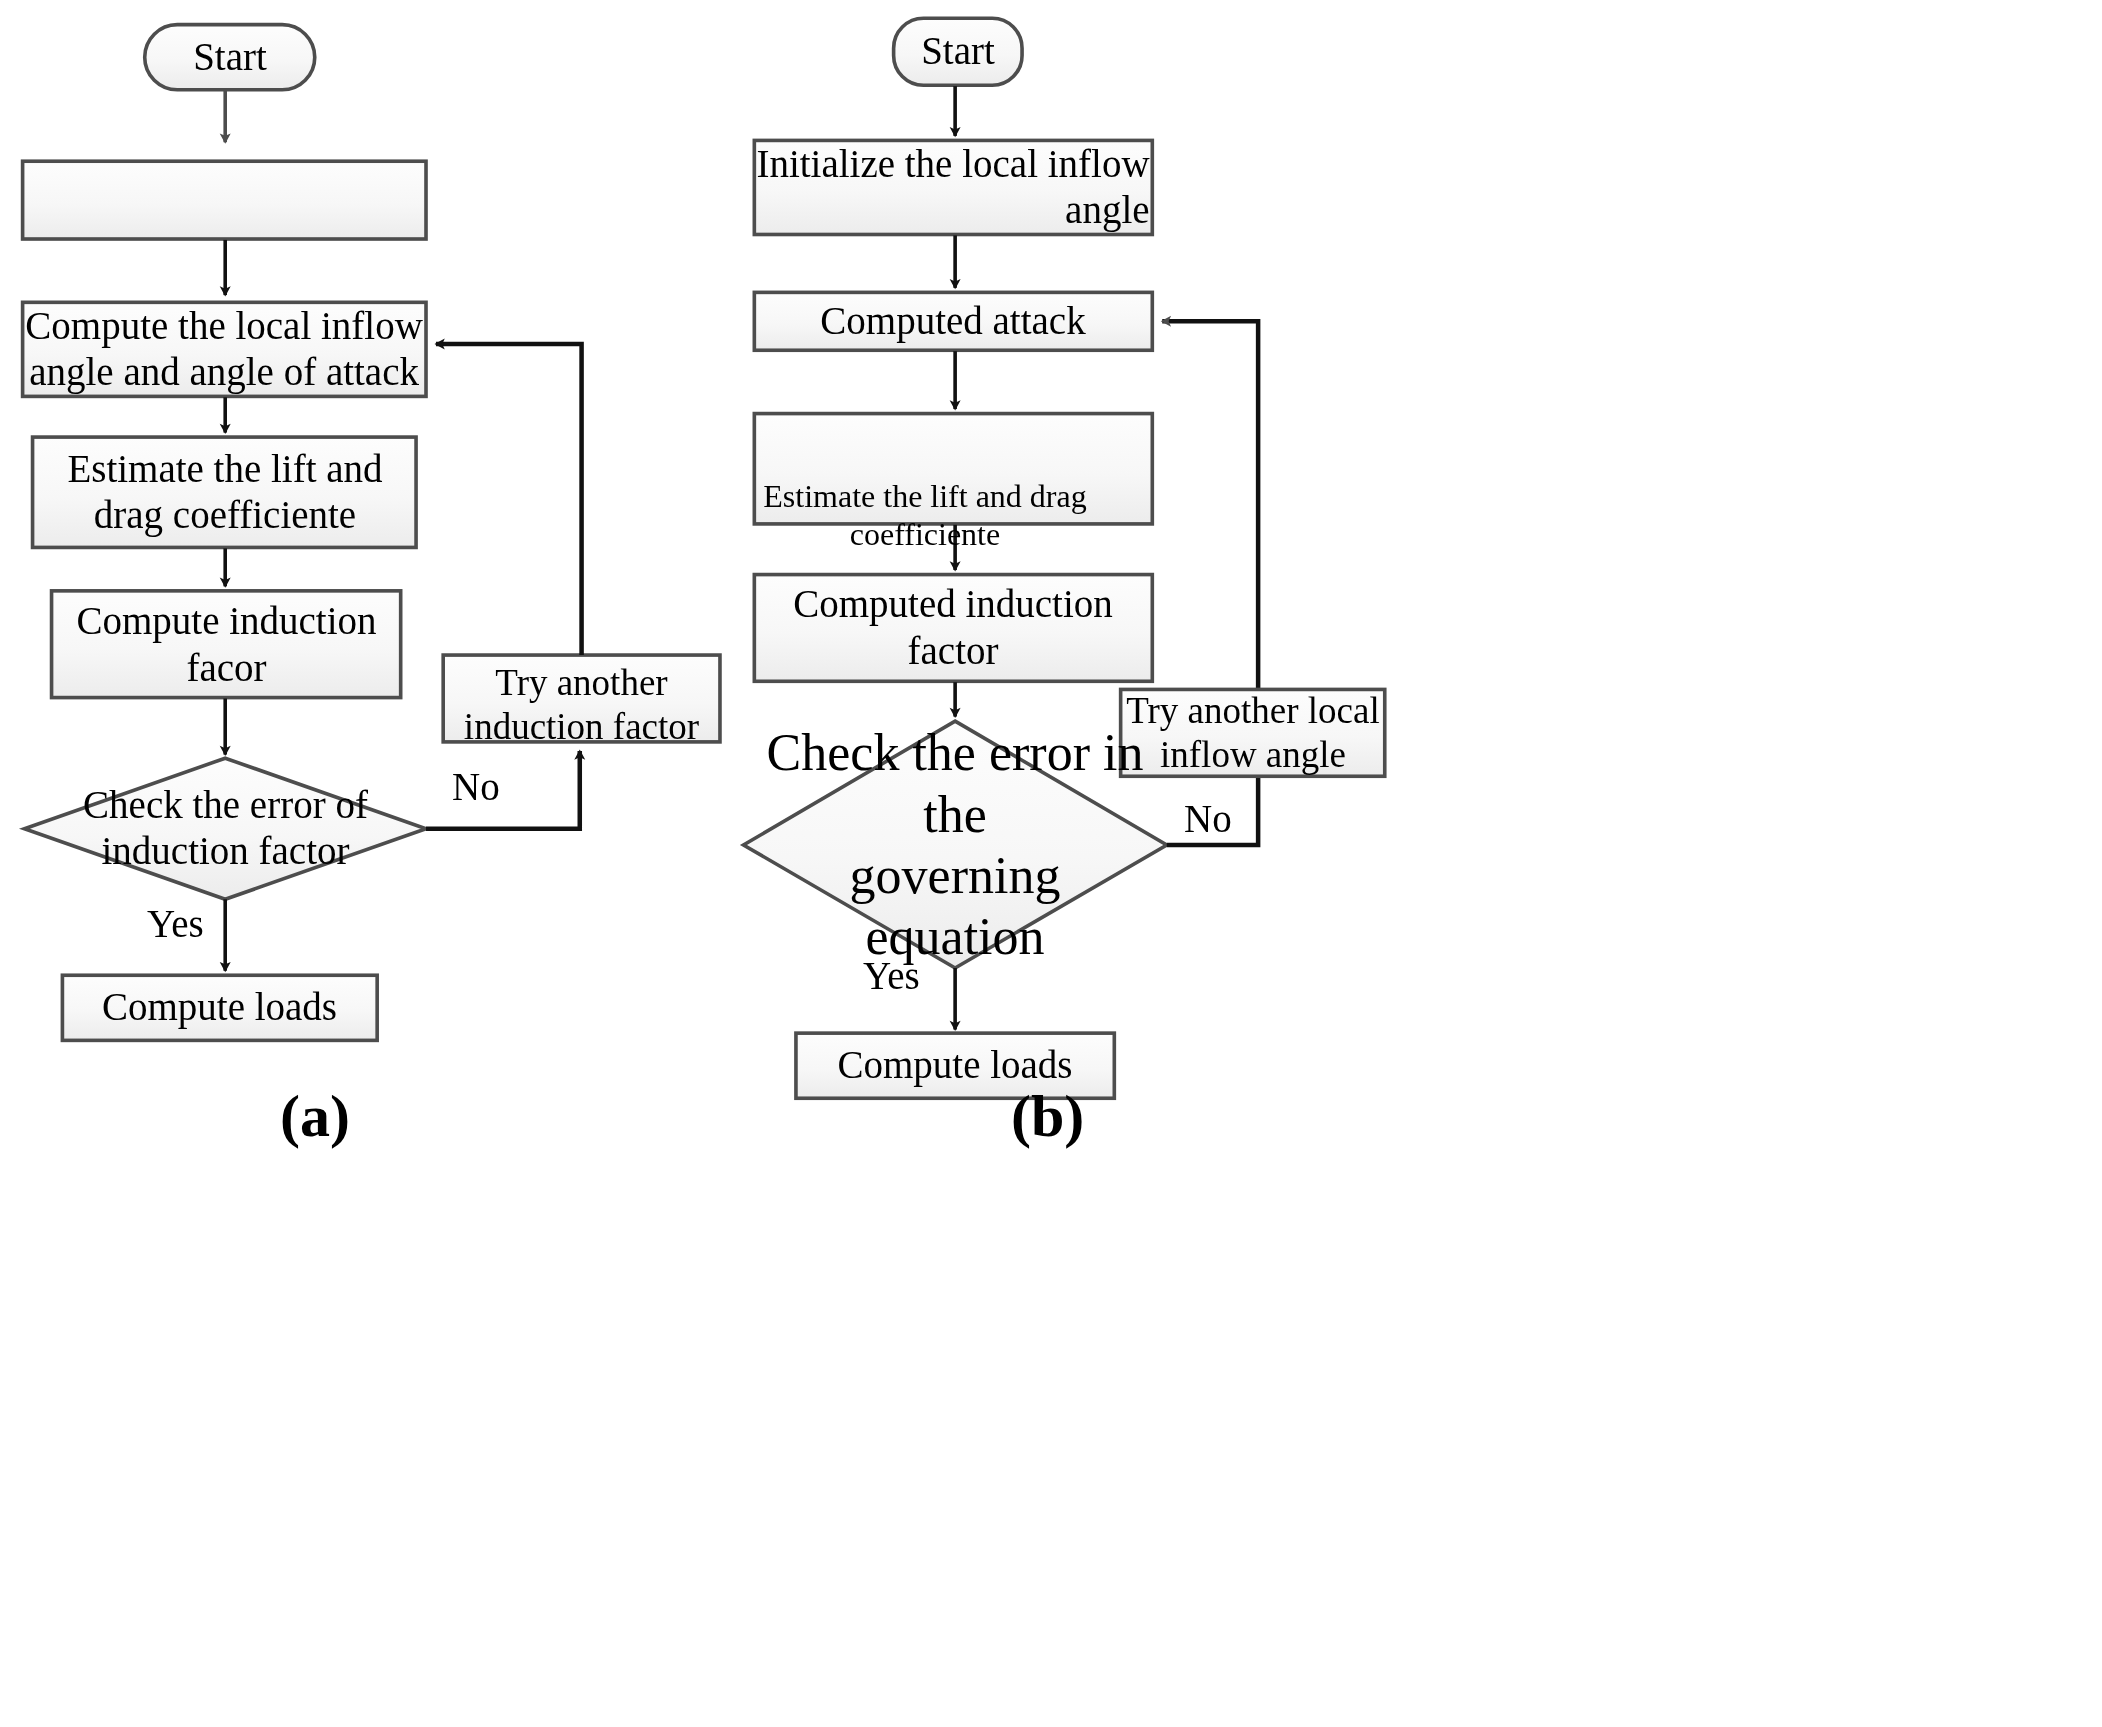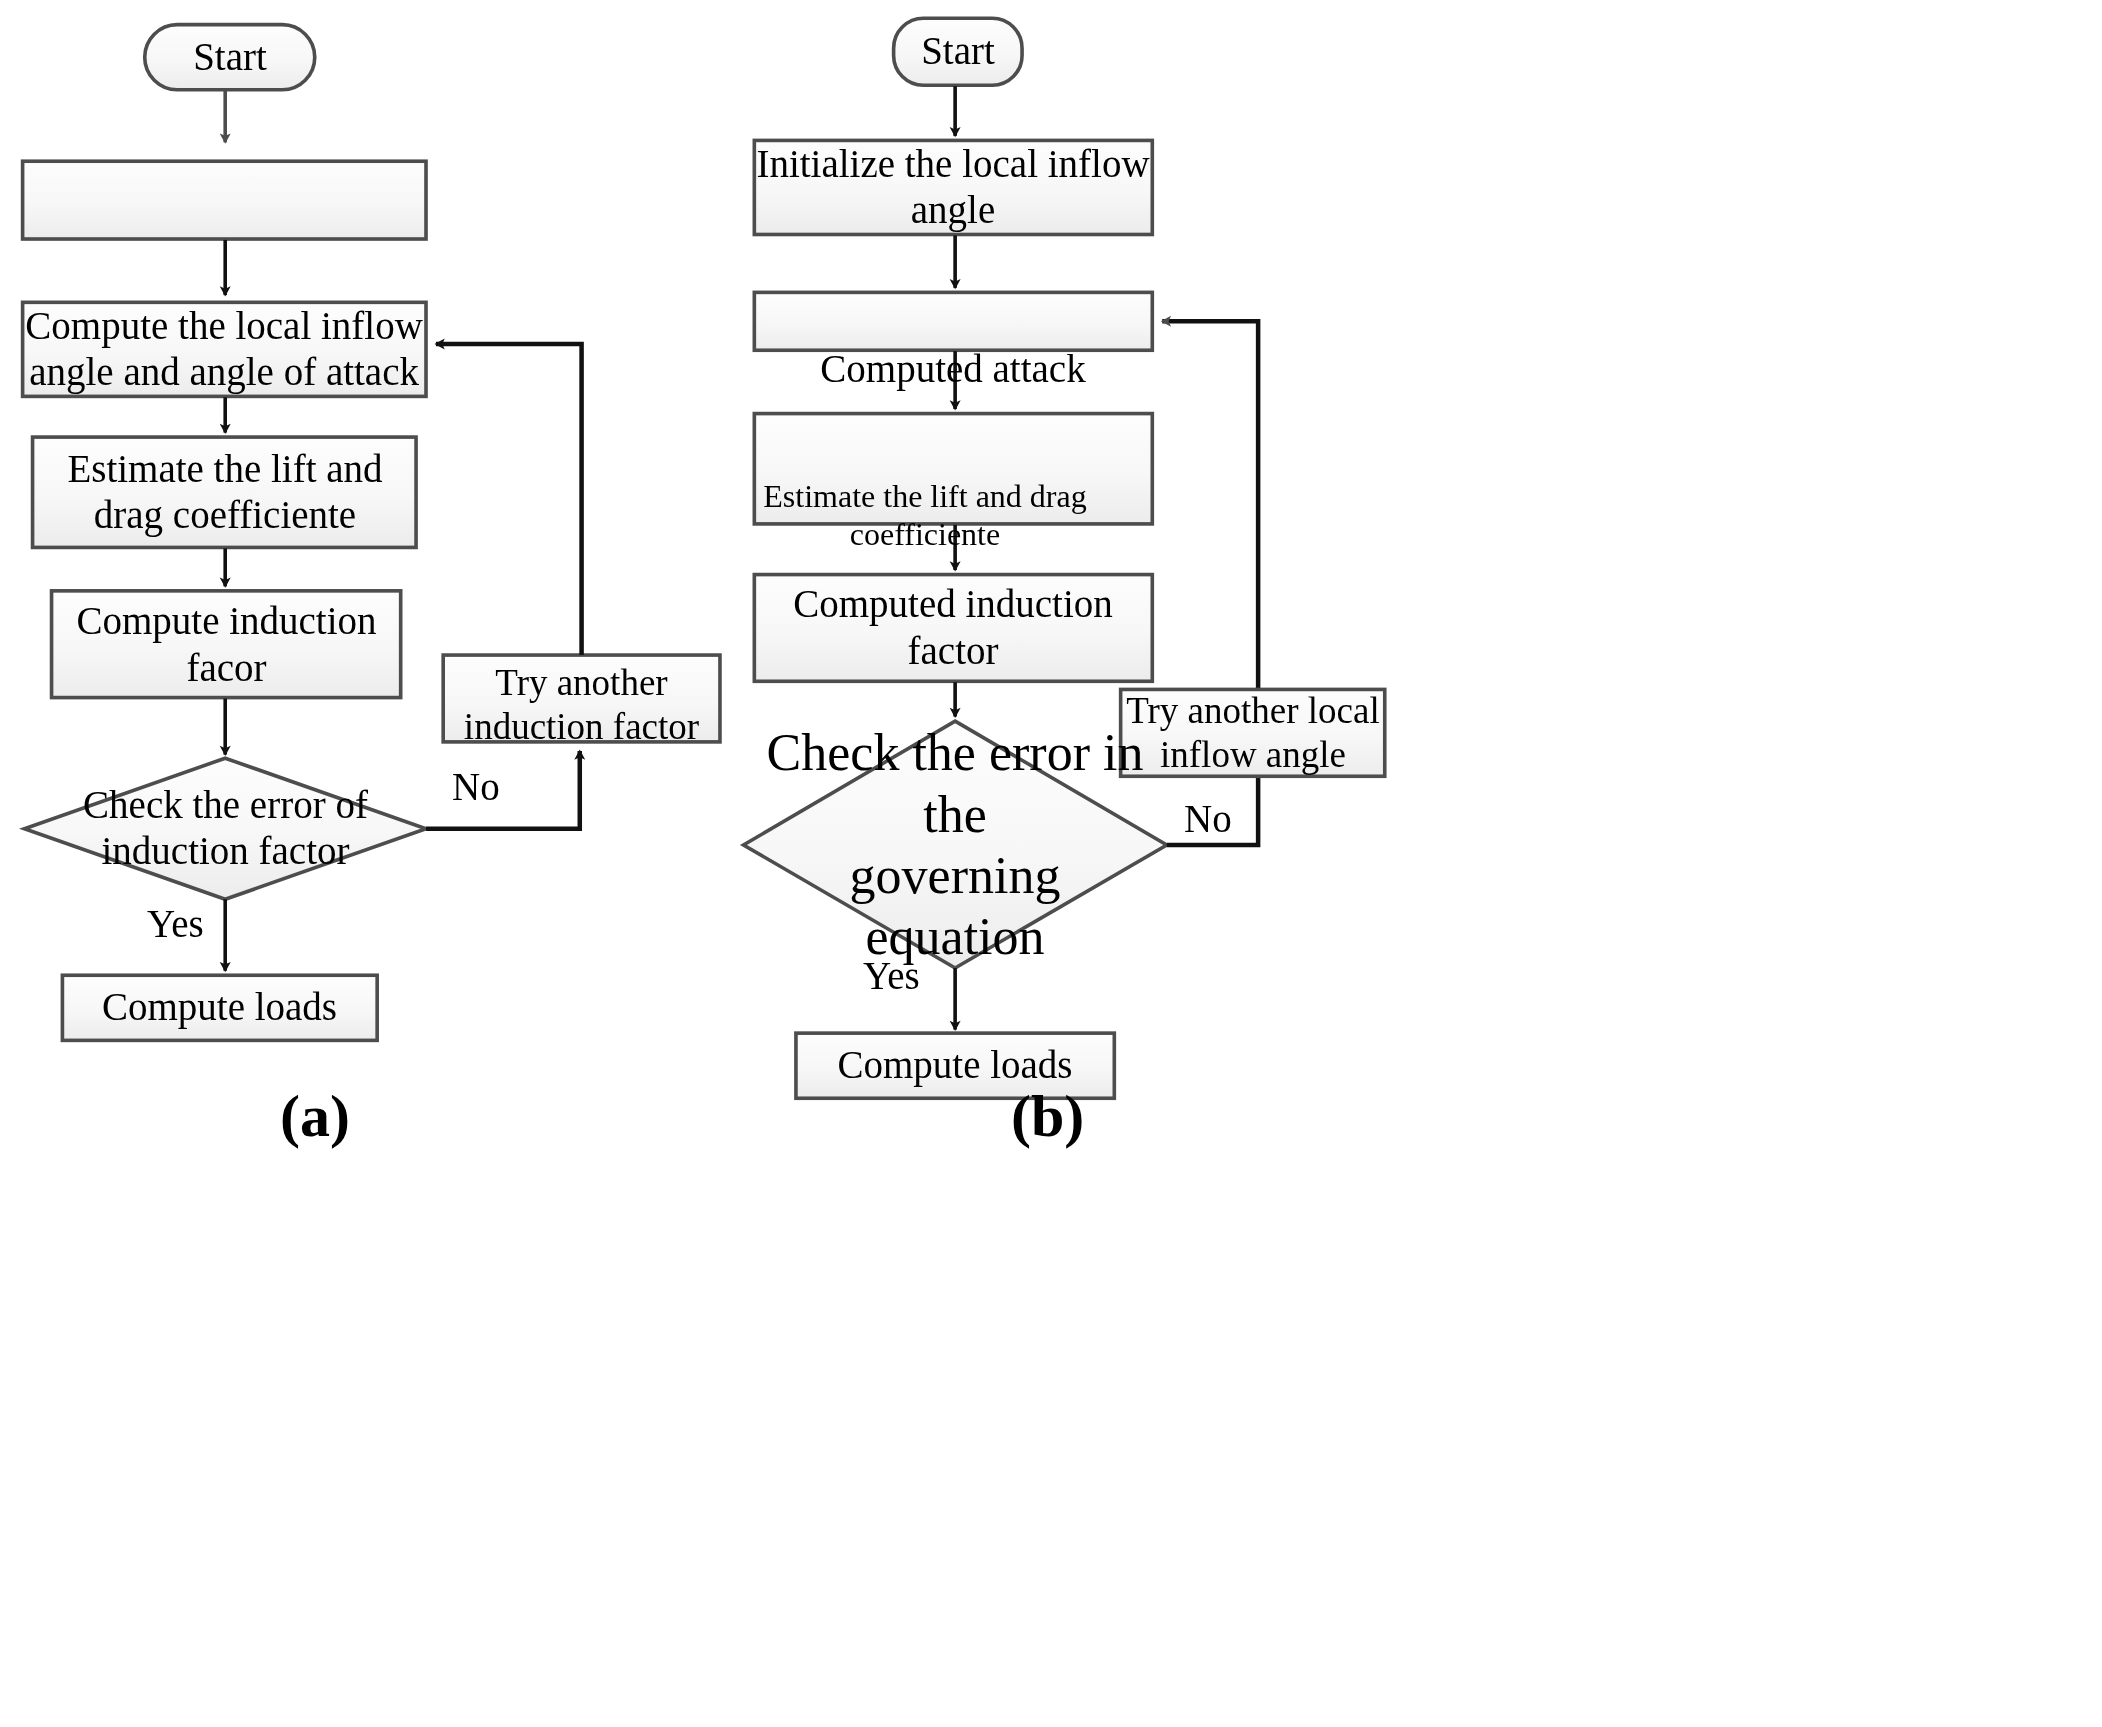--- a/index.html
+++ b/index.html
@@ -149,24 +149,24 @@
   <div class="node-label" style="left:62px; top:975px; width:315px; height:65px; font-size:39px;">Compute loads</div>
 
   <div class="edge-label" style="left:452px; top:764px; font-size:39px;">No</div>
 
   <div class="edge-label" style="left:147px; top:901px; font-size:39px;">Yes</div>
 
   <div class="panel-caption" style="left:280px; top:1082px; font-size:60px;">(a)</div>
 
   <div class="node-label" style="left:894px; top:18px; width:128px; height:67px; font-size:39px;">Start</div>
 
-  <div class="node-label" style="left:754px; top:140px; width:398px; height:94px; font-size:39px;">Initialize the local inflow
+  <div class="node-label" style="left:754px; top:140px; width:398px; height:94px; font-size:39px;text-align:right;">Initialize the local inflow
 angle</div>
 
-  <div class="node-label" style="left:754px; top:292px; width:398px; height:58px; font-size:39px;margin-top:48px;">Computed attack</div>
+  <div class="node-label" style="left:754px; top:292px; width:398px; height:58px; font-size:39px;">Computed attack</div>
 
   <div class="node-label" style="left:726px; top:413px; width:398px; height:110px; font-size:32px;margin-top:48px;">Estimate the lift and drag
 coefficiente</div>
 
   <div class="node-label" style="left:754px; top:574px; width:398px; height:107px; font-size:39px;">Computed induction
 factor</div>
 
   <div class="node-label" style="left:765px; top:789px; width:380px; height:112px; font-size:52px;">Check the error in the
 governing equation</div>
 

